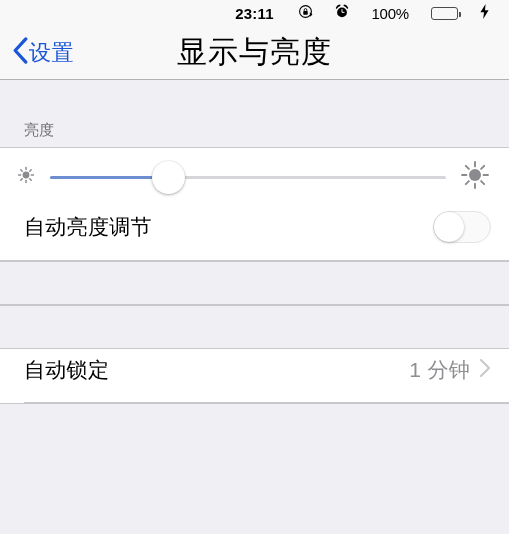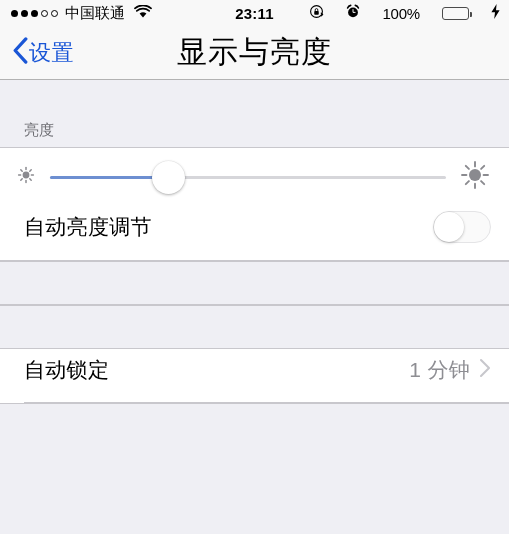--- a/index.html
+++ b/index.html
@@ -62,21 +62,21 @@
   .status-center {
     position: absolute;
     left: 0; right: 0;
     text-align: center;
     font-size: 15px;
     font-weight: bold;
     letter-spacing: 0.2px;
   }
   .status-right {
     position: absolute;
-    right: 9px;
+    right: 20px;
     top: 0;
     height: 26px;
     display: flex;
     align-items: center;
     gap: 22px;
   }
   .batt-pct {
     font-size: 15px;
     letter-spacing: -0.2px;
   }
@@ -269,37 +269,20 @@
   .filler {
     background: #efeff4;
   }
 </style>
 </head>
 <body>
 
 <div class="screen">
 
   <div class="status-bar">
-    <div class="status-left">
-      <div class="signal-dots">
-        <span class="dot filled"></span>
-        <span class="dot filled"></span>
-        <span class="dot filled"></span>
-        <span class="dot hollow"></span>
-        <span class="dot hollow"></span>
-      </div>
-      <span class="carrier">中国联通</span>
-      <span class="wifi-icon">
-        <svg width="18" height="14" viewBox="0 0 18 14">
-          <path d="M9 12.4 L5.6 8.6 A5.2 5.2 0 0 1 12.4 8.6 Z" fill="#000"></path>
-          <path d="M2.8 5.9 A9.6 9.6 0 0 1 15.2 5.9" stroke="#000" stroke-width="1.7" fill="none" stroke-linecap="round"></path>
-          <path d="M0.9 3.3 A12.6 12.6 0 0 1 17.1 3.3" stroke="#000" stroke-width="1.7" fill="none" stroke-linecap="round"></path>
-        </svg>
-      </span>
-    </div>
 
     <div class="status-center">23:11</div>
 
     <div class="status-right">
       <span>
         <svg width="15" height="15" viewBox="0 0 16 16">
           <circle cx="8" cy="8" r="6.3" stroke="#000" stroke-width="1.2" fill="none"></circle>
           <rect x="5.6" y="7.4" width="4.8" height="4" rx="0.8" fill="#000"></rect>
           <path d="M6.6 7.4 V6.3 a1.4 1.4 0 0 1 2.8 0 V7.4" stroke="#000" stroke-width="1" fill="none"></path>
           <path d="M13 9.8 l1.6 1.4 -1.6 1.4" stroke="#000" stroke-width="1.2" fill="none" stroke-linecap="round" stroke-linejoin="round"></path>

